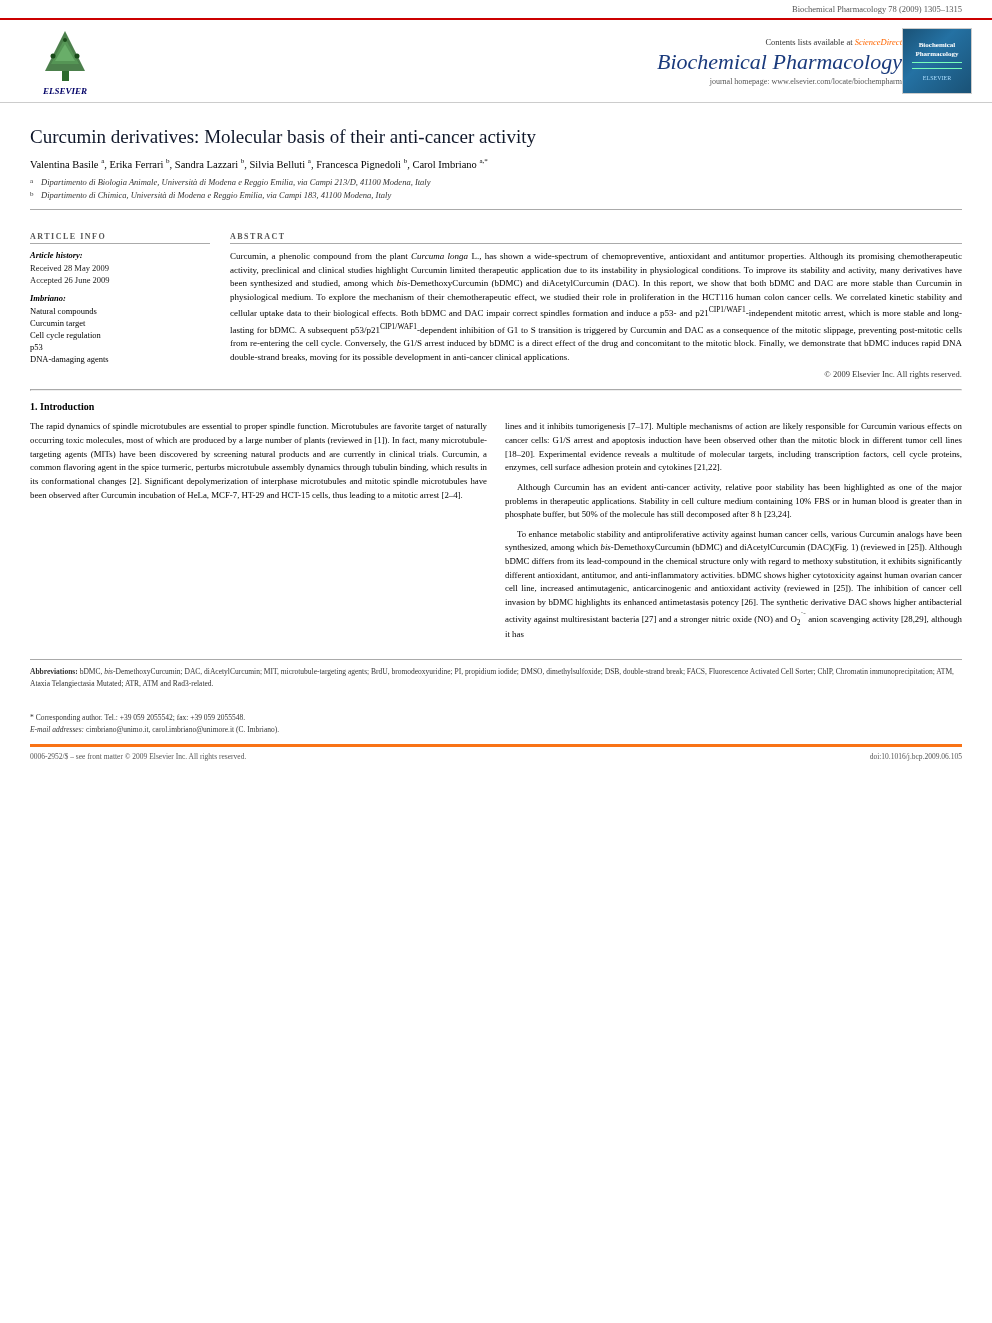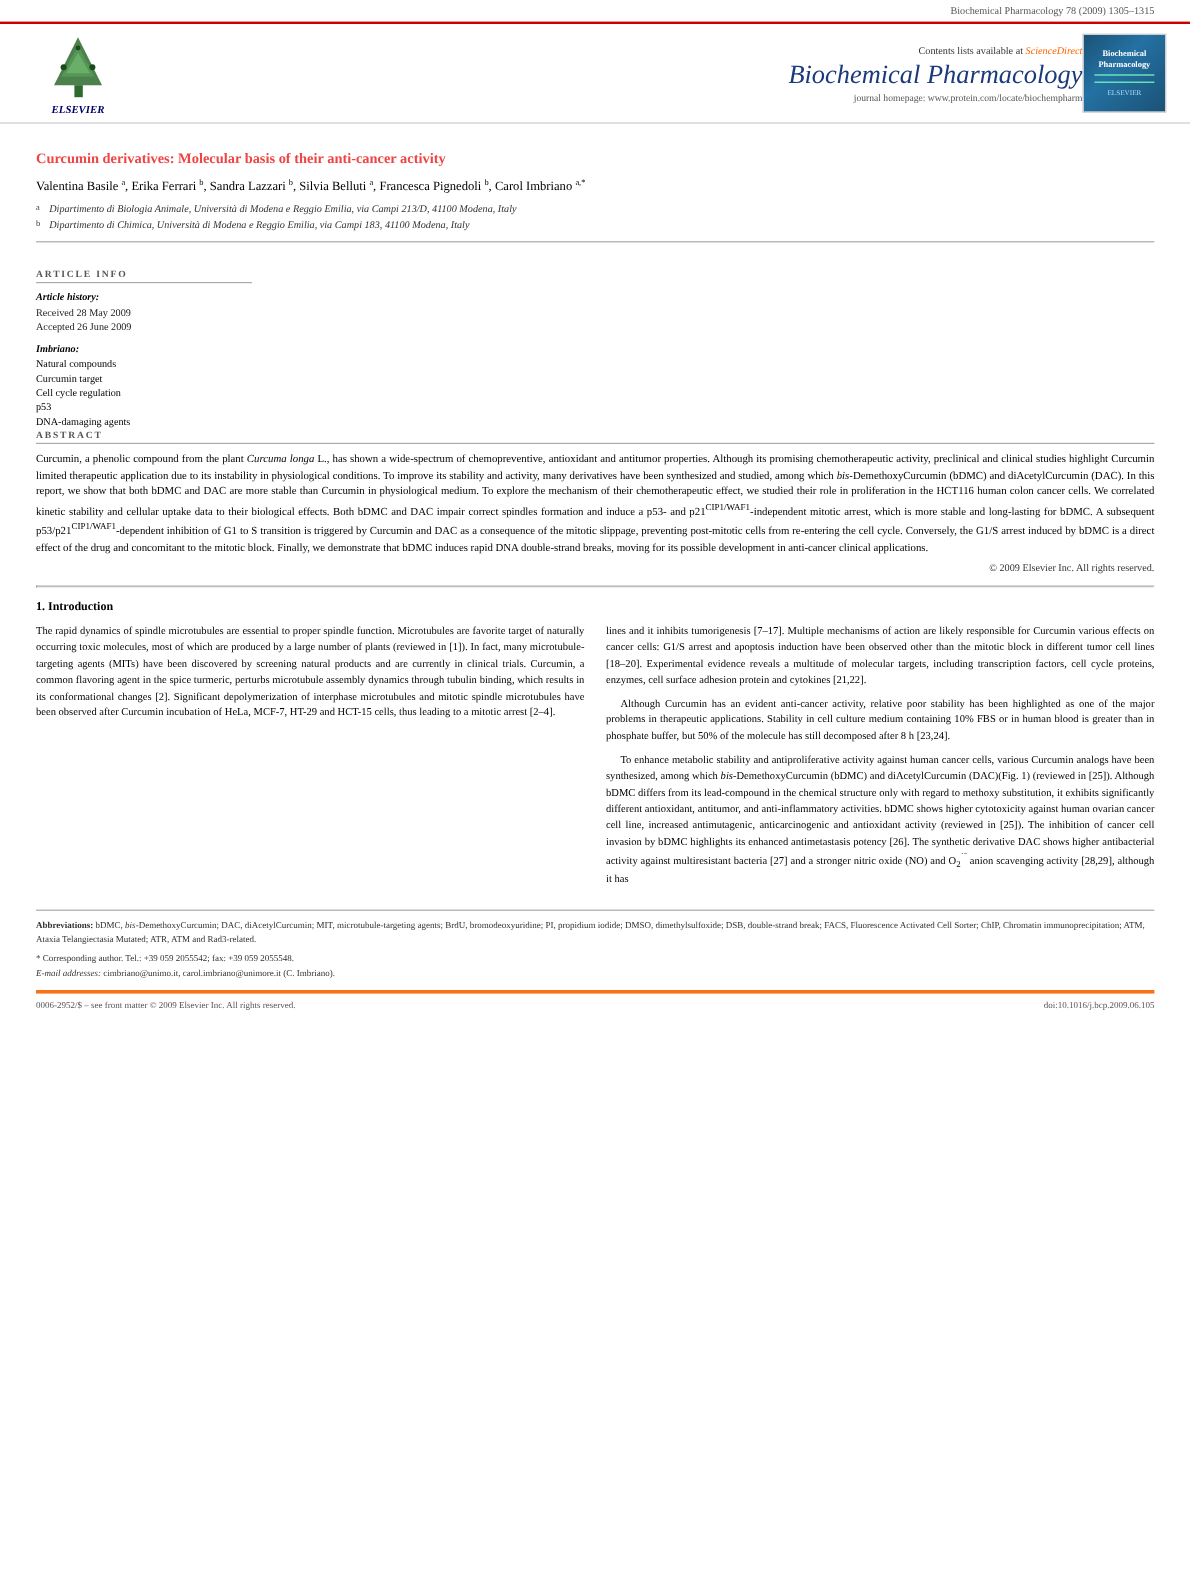--- a/index.html
+++ b/index.html
@@ -101,23 +101,23 @@
       font-weight: bold;
       line-height: 1.3;
     }
 
     
     .article-content {
       padding: 10px 30px 20px 30px;
     }
 
     .article-title {
-      font-size: 12px;
-      font-weight: bold;
-      color: #ef4444;
+      font-size: 19px;
+      font-weight: normal;
+      color: #0f172a;
       margin: 12px 0 6px 0;
       line-height: 1.3;
     }
 
     .authors-line {
       font-size: 10.5px;
       margin-bottom: 4px;
       line-height: 1.5;
     }
 
@@ -147,22 +147,22 @@
 
     .divider-line {
       border: none;
       border-top: 1px solid #aaa;
       margin: 8px 0;
     }
 
     
     .two-col {
       display: flex;
+      gap: 20px;
       margin-top: 22px;
-      flex-direction: column;
     }
 
     .left-col {
       width: 180px;
       min-width: 180px;
       font-size: 9px;
     }
 
     .right-col {
       flex: 1;
@@ -273,21 +273,21 @@
       border-top: 1px solid #aaa;
       margin-top: 12px;
       padding-top: 6px;
       font-size: 8px;
       color: #333;
       line-height: 1.6;
     }
 
     .footer-abbrev {
       font-size: 7.5px;
-      margin-bottom: 4px;
+      margin-bottom: 22px;
     }
 
     .footer-contact {
       font-size: 7.5px;
     }
 
     .footer-bottom {
       display: flex;
       justify-content: space-between;
       font-size: 7.5px;
@@ -330,21 +330,21 @@
       </svg>
       <div class="elsevier-label">ELSEVIER</div>
     </div>
 
     <div class="header-center">
       <div class="sciencedirect-line">
         <span>Contents lists available at</span>
         <span class="sciencedirect-link">ScienceDirect</span>
       </div>
       <div class="journal-title-main">Biochemical Pharmacology</div>
-      <div class="journal-homepage-line">journal homepage: www.protein.com/locate/biochempharm</div>
+      <div class="journal-homepage-line">journal homepage: www.elsevier.com/locate/biochempharm</div>
     </div>
 
     <div class="journal-cover">
       <div class="journal-cover-title">Biochemical<br>Pharmacology</div>
 
       <div style="width:50px;height:1px;background:#7fb;margin:3px 0;"></div>
       <div style="width:50px;height:1px;background:#7fb;margin:2px 0;"></div>
       <div style="font-size:6px;color:#adf;margin-top:4px;">ELSEVIER</div>
     </div>
   </div>

